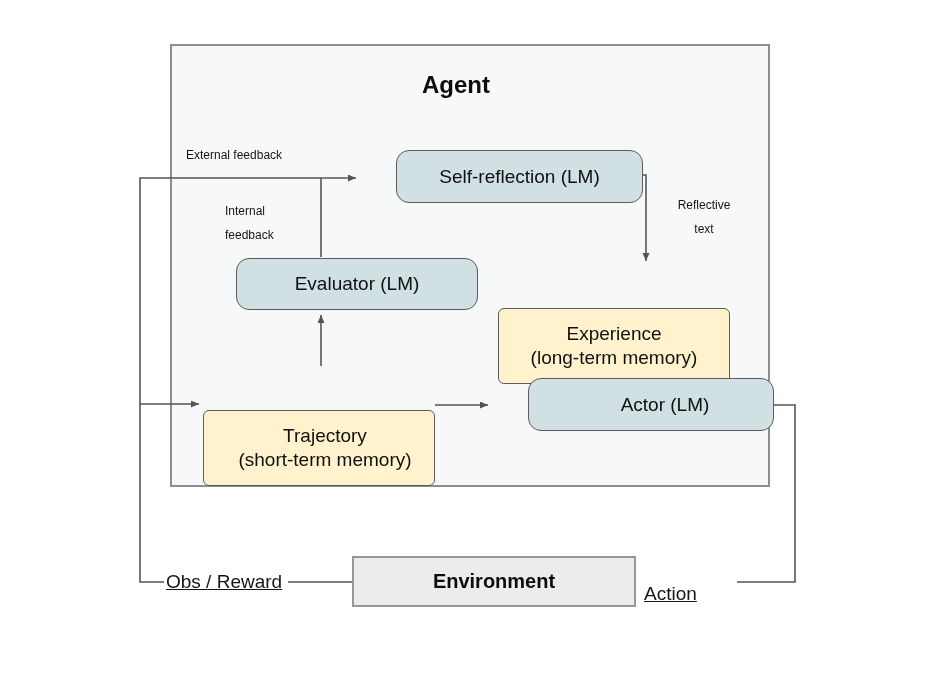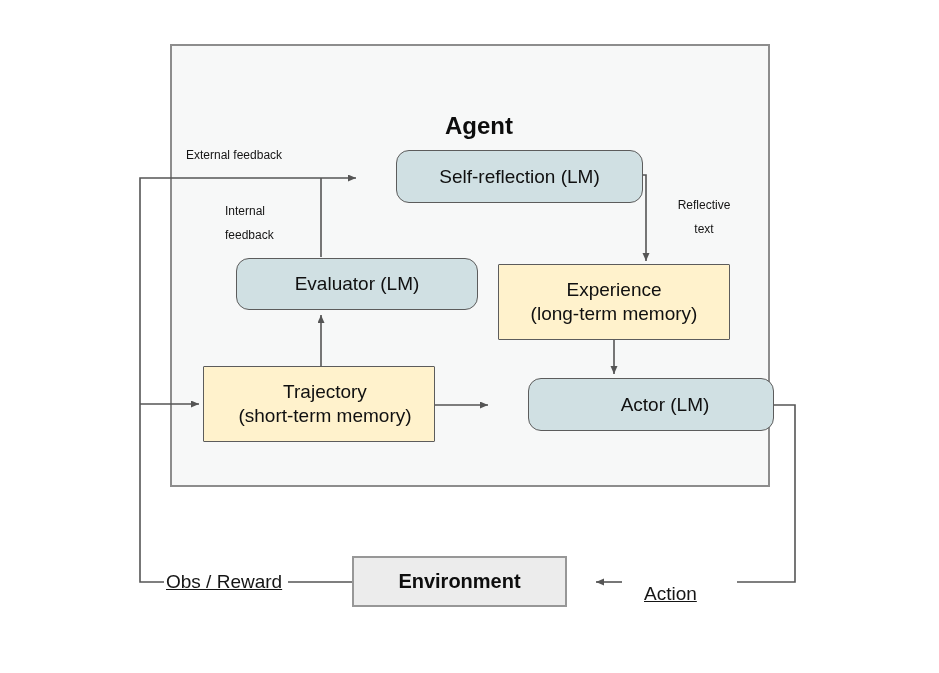--- a/index.html
+++ b/index.html
@@ -18,53 +18,53 @@
   .arrowfill{fill:var(--line-color,#555);}
   
   .agent-box{
     left:170px;top:44px;width:600px;height:443px;
     background:var(--agent-fill,#f7f8f8);
     border:2px solid #8d8d8d;
     box-sizing:border-box;
     z-index:1;
   }
   .agent-title{
-    left:179px;top:71px;width:600px;
+    left:156px;top:71px;width:600px;
     text-align:center;
     font-size:24px;font-weight:bold;color:#0d0d0d;
     z-index:3;
-    margin-top:41px;
   }
   
   .node{
     box-sizing:border-box;
     display:flex;flex-direction:column;align-items:center;justify-content:center;
     text-align:center;
     font-size:19px;color:#101010;
     z-index:3;
     line-height:1.25;
   }
   .lm-node{
     background:var(--lm-box-fill,#d0e0e3);
     border:1.6px solid #5c5c5c;
     border-radius:13px;
     margin-left:36px;
   }
   .mem-node{
     background:var(--memory-box-fill,#fff2cc);
     border:1.6px solid #5c5c5c;
-    border-radius:1px;
+    border-radius:6px;
+    margin-top:44px;
   }
   .self-reflection{left:360px;top:150px;width:247px;height:53px;}
   .evaluator{left:200px;top:258px;width:242px;height:52px;}
   .experience{left:498px;top:264px;width:232px;height:76px;}
   .trajectory{left:203px;top:366px;width:232px;height:76px;padding-left:12px;}
   .actor{left:492px;top:378px;width:246px;height:53px;padding-left:28px;}
   .environment{
-    left:352px;top:556px;width:215px;height:51px;
+    left:352px;top:556px;width:284px;height:51px;
     background:var(--environment-fill,#ececec);
     border:2px solid #979797;
     box-sizing:border-box;
     display:flex;align-items:center;justify-content:center;
     font-size:20px;font-weight:bold;color:#0d0d0d;
     z-index:3;
   }
   
   .edge-label{z-index:3;color:#151515;}
   .small-label{font-size:12px;line-height:24px;}

